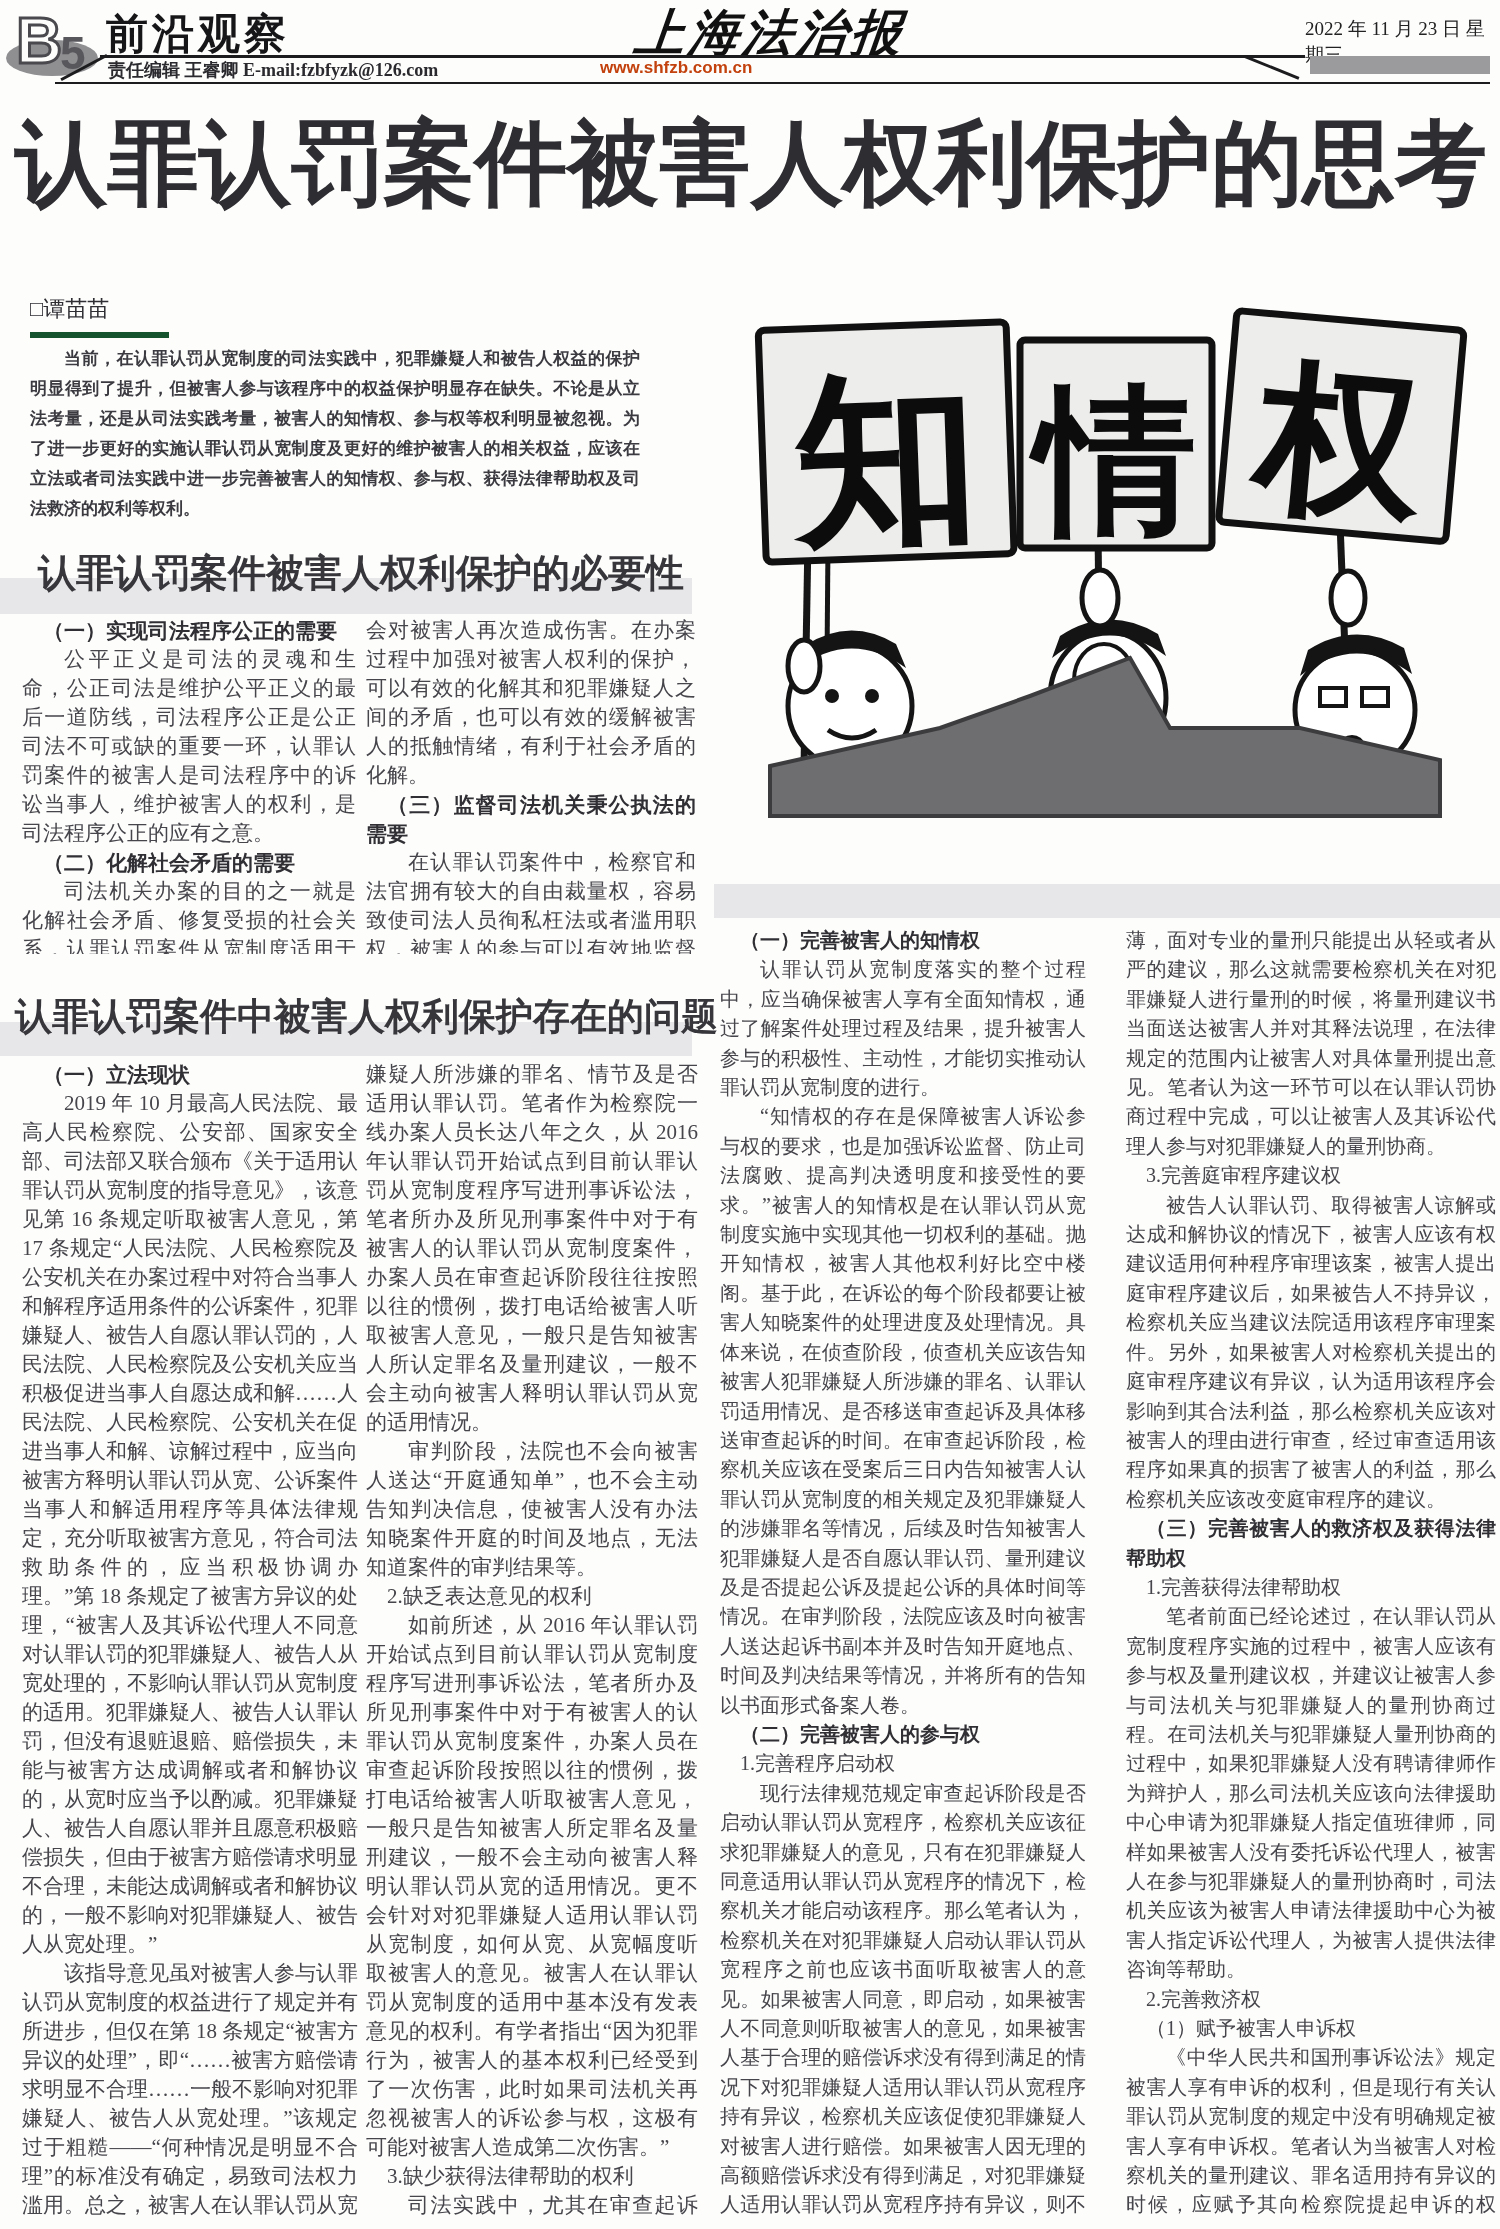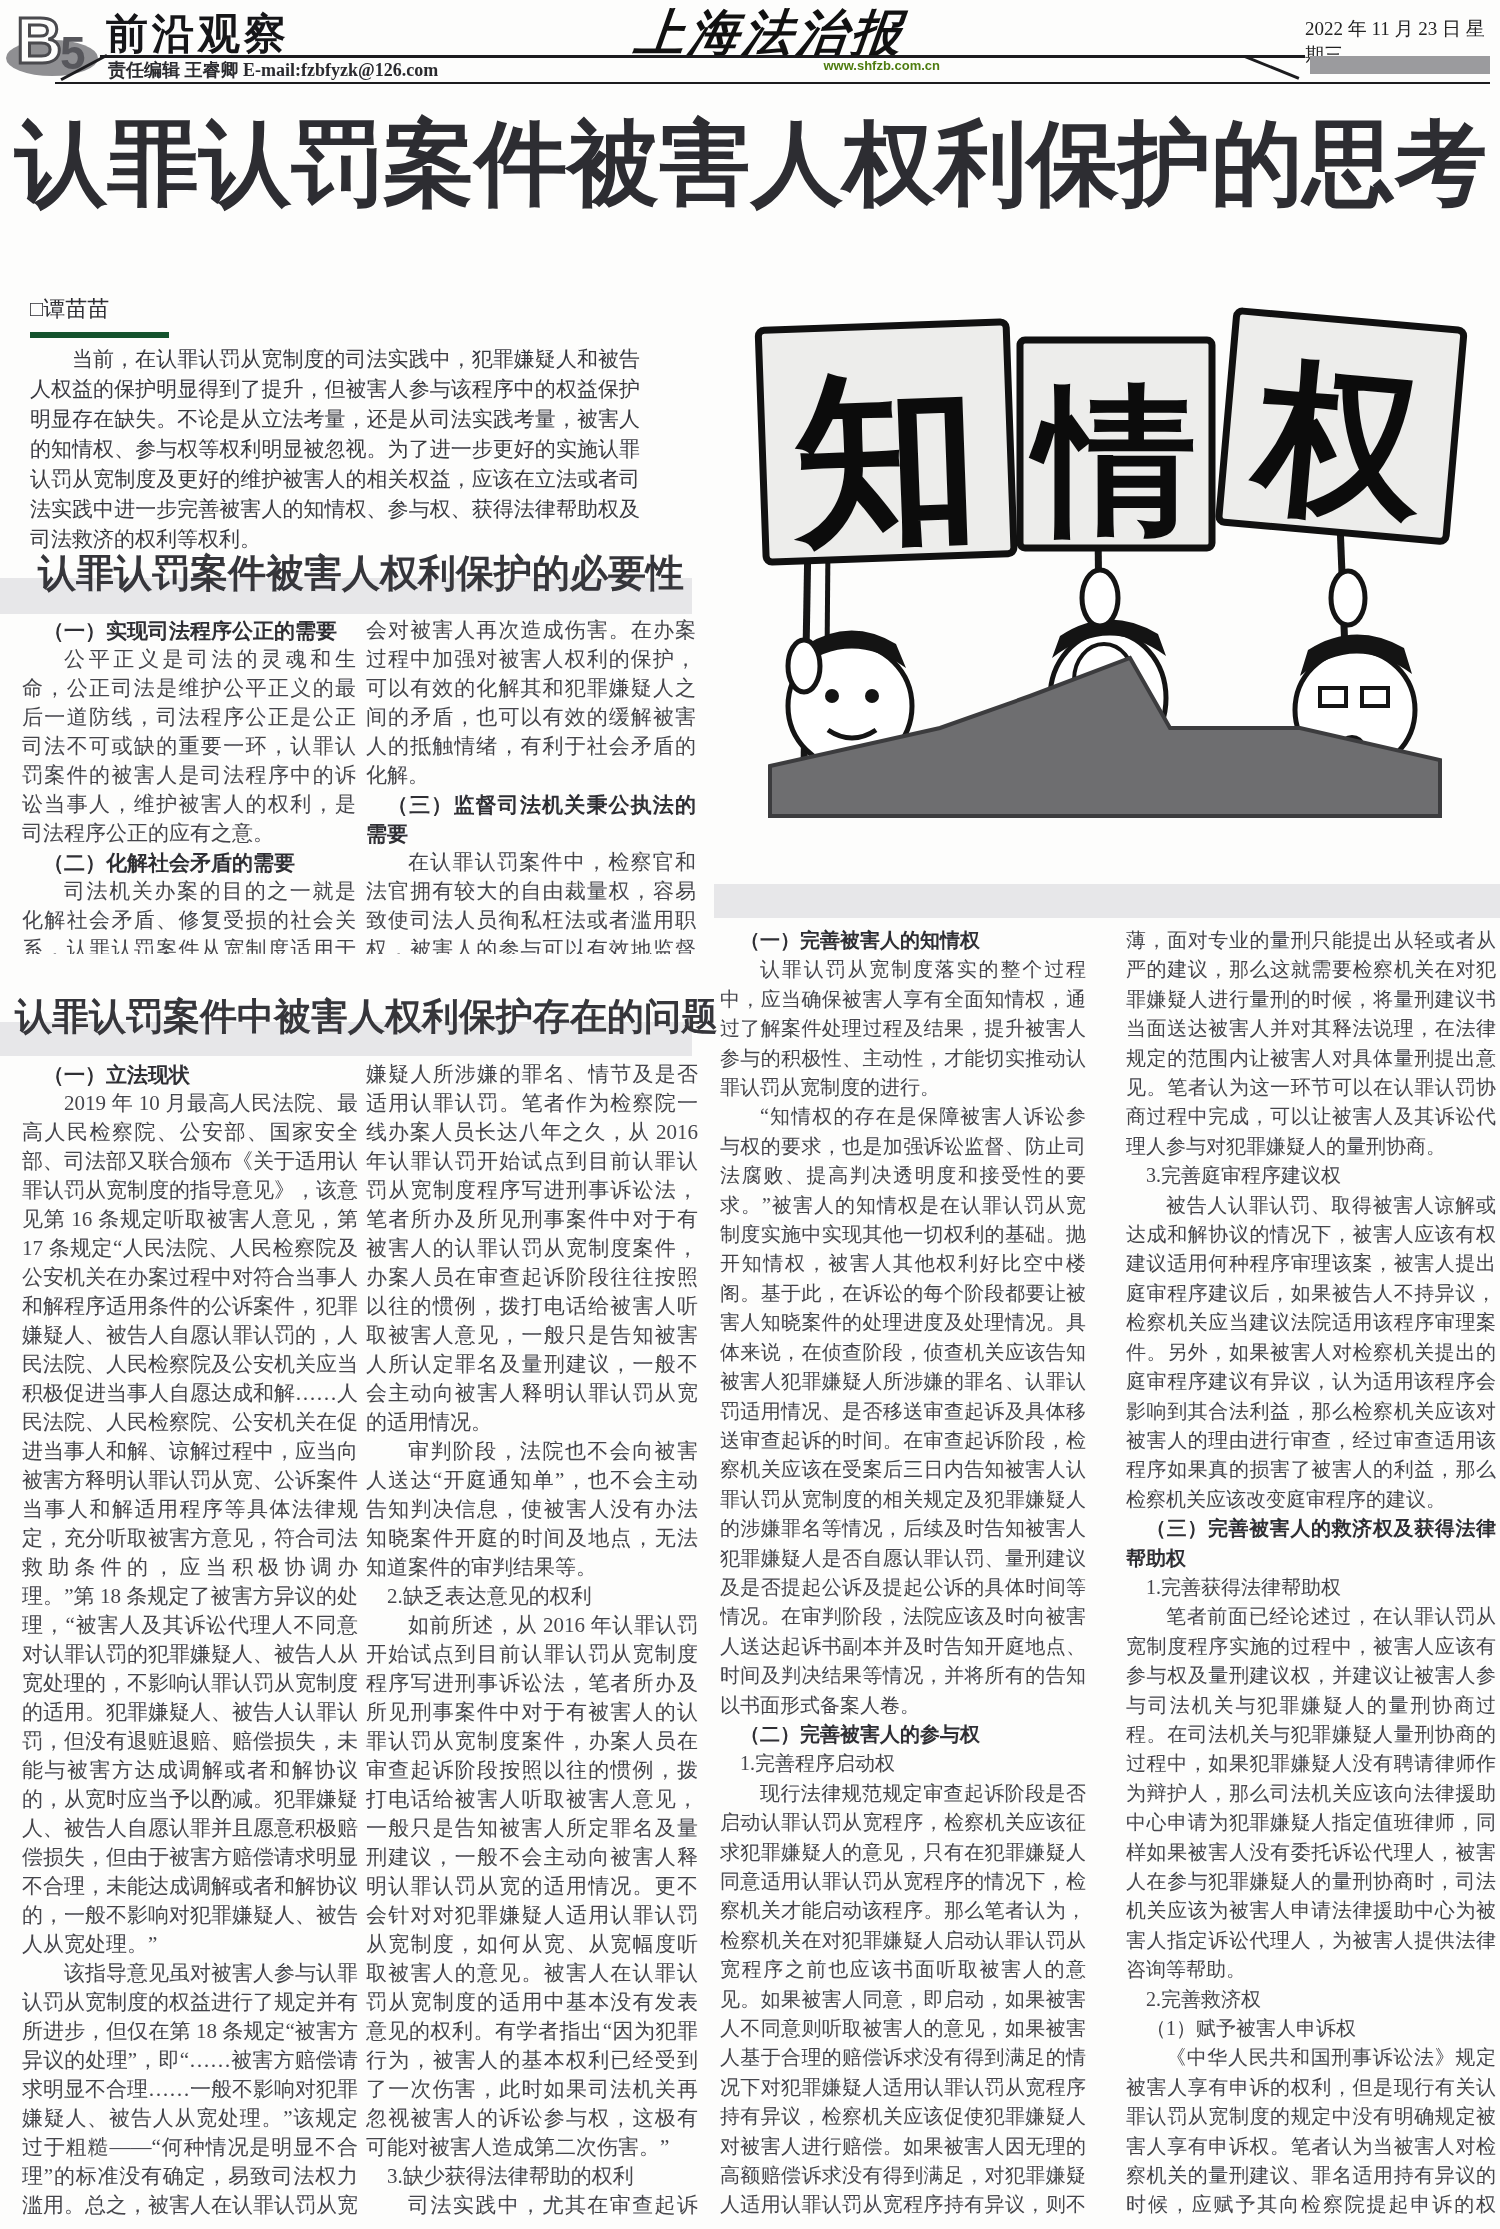--- a/index.html
+++ b/index.html
@@ -10,32 +10,32 @@
   .b5-ellipse{position:absolute;left:6px;top:40px;width:92px;height:36px;border-radius:50%;background:#8f8f92;}
   .b5-b{position:absolute;left:16px;top:4px;font-family:"Liberation Sans",sans-serif;font-weight:900;
         font-size:64px;color:#fdfdfc;-webkit-text-stroke:3px #4a4a4e;text-stroke:3px #4a4a4e;}
   .b5-5{position:absolute;left:60px;top:26px;font-family:"Liberation Sans",sans-serif;font-weight:900;
         font-size:46px;color:#57575c;}
   .sec-name{position:absolute;left:106px;top:6px;font-family:"Liberation Sans",sans-serif;
         font-weight:900;font-size:42px;color:#161619;letter-spacing:4px;}
   .masthead{position:absolute;left:600px;top:0px;width:340px;text-align:center;
         font-family:"DejaVu Serif",serif;font-style:italic;font-weight:bold;font-size:50px;
         color:#111;letter-spacing:4px;transform:skewX(-6deg);}
-  .site{position:absolute;left:600px;top:58px;width:340px;text-align:right;
-        font-family:"Liberation Sans",sans-serif;font-weight:bold;font-size:13px;color:#4d7c0f;}
+  .site{position:absolute;left:600px;top:58px;width:340px;text-align:left;
+        font-family:"Liberation Sans",sans-serif;font-weight:bold;font-size:17px;color:#c2410c;}
   .date{position:absolute;left:1305px;top:16px;width:190px;font-size:19px;color:#222;}
   .hdr-graybar{position:absolute;left:1310px;top:56px;width:180px;height:18px;background:#9b9b9e;}
   .editor{position:absolute;left:108px;top:58px;font-size:18px;font-weight:bold;color:#2a2a2e;}
   
   .headline{position:absolute;left:15px;top:88px;width:1472px;font-family:"Liberation Sans",sans-serif;
         font-weight:900;font-size:92px;line-height:150px;color:#2d2d32;white-space:nowrap;letter-spacing:0;}
   .author{position:absolute;left:30px;top:294px;font-family:"Liberation Sans",sans-serif;
         font-size:22px;color:#2e2e33;border-bottom:6px solid #14532d;padding:0 60px 8px 0;}
   .intro{position:absolute;left:30px;top:344px;width:610px;font-family:"Liberation Sans",sans-serif;
-        font-size:21px;line-height:30px;color:#3a3a40;text-align:justify;text-indent:2em;}
+        font-size:17px;line-height:30px;color:#3a3a40;text-align:justify;text-indent:2em;font-weight:bold;}
   
   .band{position:absolute;background:#e7e7e9;}
   .sec-title{position:absolute;font-family:"Liberation Sans",sans-serif;font-weight:900;color:#36363b;
         white-space:nowrap;}
   
   .col{position:absolute;overflow:hidden;text-align:justify;}
   .col p{margin:0;}
   .b-p{text-indent:2em;}
   .b-pc{text-indent:0;}
   .b-h{font-family:"Liberation Sans",sans-serif;font-weight:bold;color:#2f2f34;text-indent:1em;}

